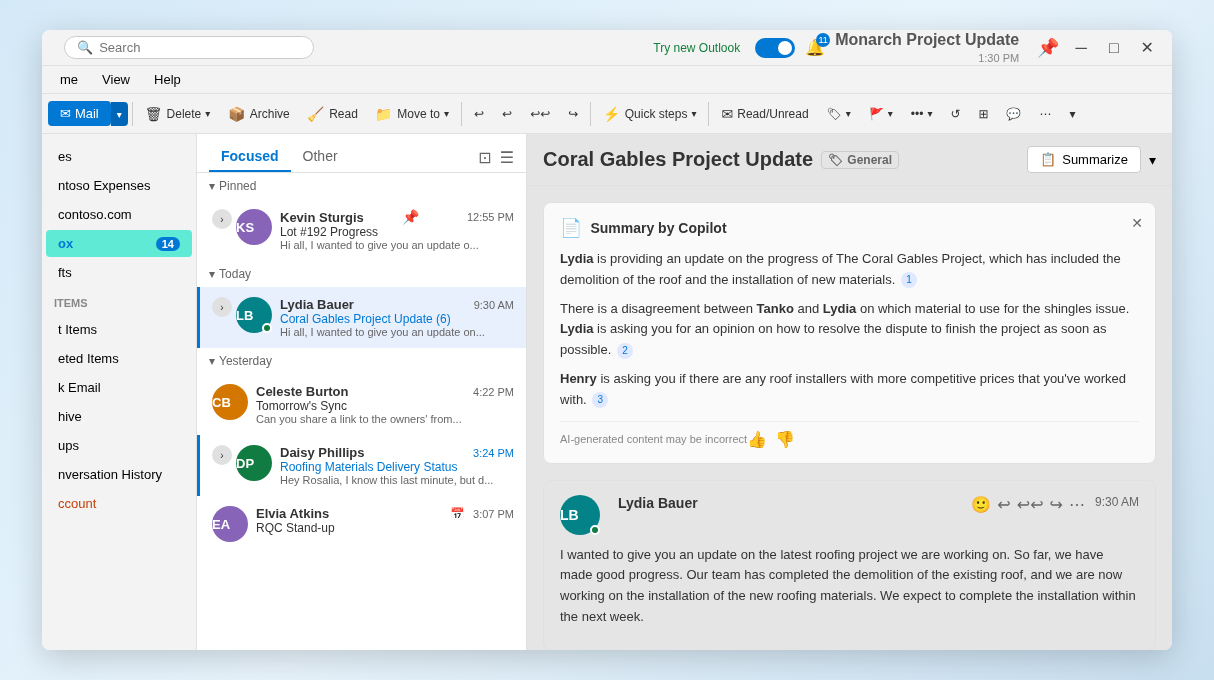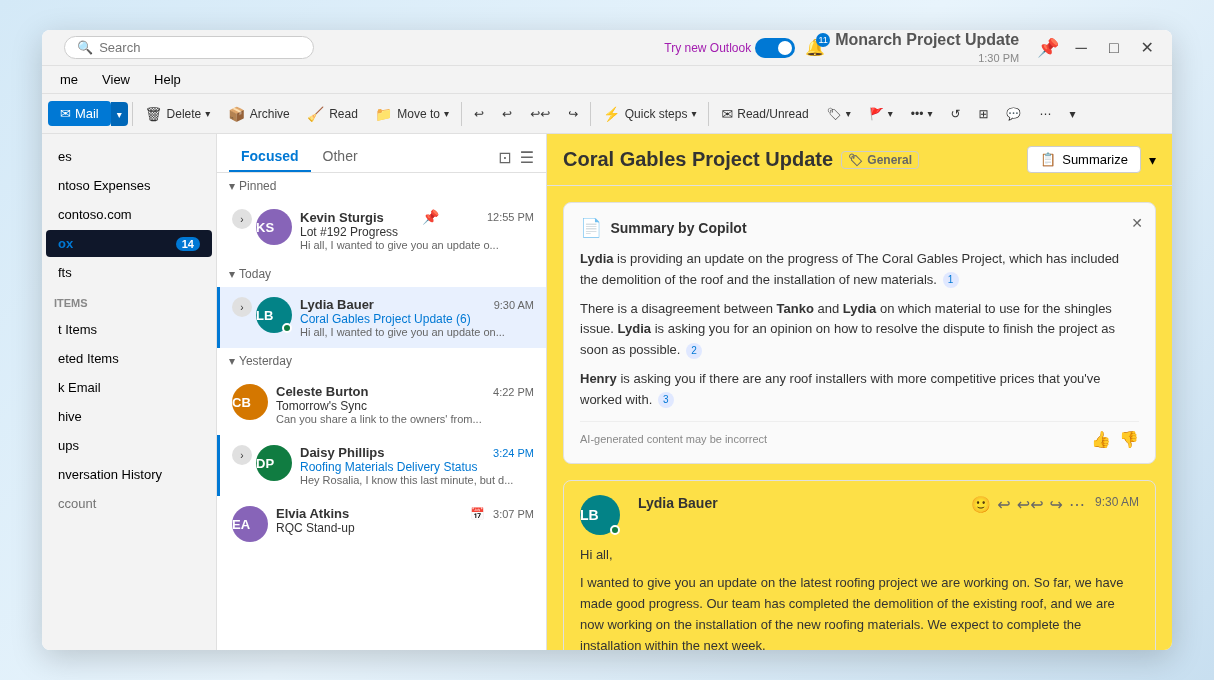--- a/index.html
+++ b/index.html
@@ -54,23 +54,23 @@
     }
     .search-icon-svg { color: #666; margin-right: 6px; font-size: 13px; }
     .title-bar-right {
       display: flex;
       align-items: center;
       gap: 10px;
     }
     .try-new-outlook {
       display: flex;
       align-items: center;
-      gap: 4px;
+      gap: 15px;
       font-size: 12px;
-      color: #a21caf;
+      color: #15803d;
     }
     .toggle-switch {
       width: 40px;
       height: 20px;
       background: #0078d4;
       border-radius: 10px;
       position: relative;
       cursor: pointer;
     }
     .toggle-switch::after {
@@ -164,39 +164,39 @@
 
     
     .main-content {
       display: flex;
       flex: 1;
       overflow: hidden;
     }
 
     
     .sidebar {
-      width: 175px;
+      width: 155px;
       background: #f3f3f3;
       border-right: 1px solid #e0e0e0;
       display: flex;
       flex-direction: column;
       padding: 8px 0;
       overflow-y: auto;
     }
     .sidebar-item {
       padding: 6px 12px;
       font-size: 13px;
       cursor: pointer;
       display: flex;
       align-items: center;
       justify-content: space-between;
       border-radius: 4px;
       margin: 1px 4px;
     }
-    .sidebar-item.active { background: #0f172a; color: #0078d4; font-weight: 600; }
+    .sidebar-item.active { background: #5eead4; color: #0078d4; font-weight: 600; }
     .sidebar-badge {
       background: #0078d4;
       color: #fff;
       font-size: 11px;
       border-radius: 10px;
       padding: 1px 6px;
       min-width: 20px;
       text-align: center;
     }
 
@@ -332,21 +332,21 @@
       color: #333;
       flex-shrink: 0;
     }
 
     
     .reading-pane {
       flex: 1;
       display: flex;
       flex-direction: column;
       overflow: hidden;
-      background: #fde047;
+      background: #e5e5e5;
     }
     .reading-pane-header {
       padding: 12px 16px;
       border-bottom: 1px solid #e0e0e0;
       display: flex;
       align-items: center;
       justify-content: space-between;
     }
     .reading-subject {
       font-size: 20px;
@@ -425,21 +425,20 @@
       background: #e0e8ff;
       border-radius: 50%;
       font-size: 10px;
       color: #0078d4;
       margin-left: 2px;
       vertical-align: middle;
     }
     .copilot-footer {
       display: flex;
       align-items: center;
-      justify-content: space-between;
       margin-top: 10px;
       padding-top: 8px;
       border-top: 1px solid #eee;
     }
     .ai-disclaimer { font-size: 11px; color: #888; }
     .feedback-btns { display: flex; gap: 8px; }
     .feedback-btn { font-size: 16px; cursor: pointer; color: #666; }
 
     
     .email-message {
@@ -631,21 +630,21 @@
       <div class="sidebar-item">
         <span>hive</span>
       </div>
       <div class="sidebar-item">
         <span>ups</span>
       </div>
       <div class="sidebar-item">
         <span>nversation History</span>
       </div>
       <div class="sidebar-item">
-        <span style="color:#737373;">ccount</span>
+        <span style="color:#c2410c;">ccount</span>
       </div>
     </div>
 
     <div class="email-list">
       <div class="email-list-tabs">
         <div class="tab active">Focused</div>
         <div class="tab">Other</div>
         <div class="tab-actions">
           <span class="tab-icon">⊡</span>
           <span class="tab-icon">☰</span>
@@ -793,20 +792,19 @@
             <div class="msg-actions">
               <span class="msg-action-btn">🙂</span>
               <span class="msg-action-btn">↩</span>
               <span class="msg-action-btn">↩↩</span>
               <span class="msg-action-btn">↪</span>
               <span class="msg-action-btn">⋯</span>
             </div>
             <span class="msg-time">9:30 AM</span>
           </div>
           <div class="email-body">
-            <p>Hi all,</p>
             <p>I wanted to give you an update on the latest roofing project we are working on. So far, we have made good progress. Our team has completed the demolition of the existing roof, and we are now working on the installation of the new roofing materials. We expect to complete the installation within the next week.</p>
           </div>
         </div>
       </div>
     </div>
   </div>
 </div>
 
 </body></html>

